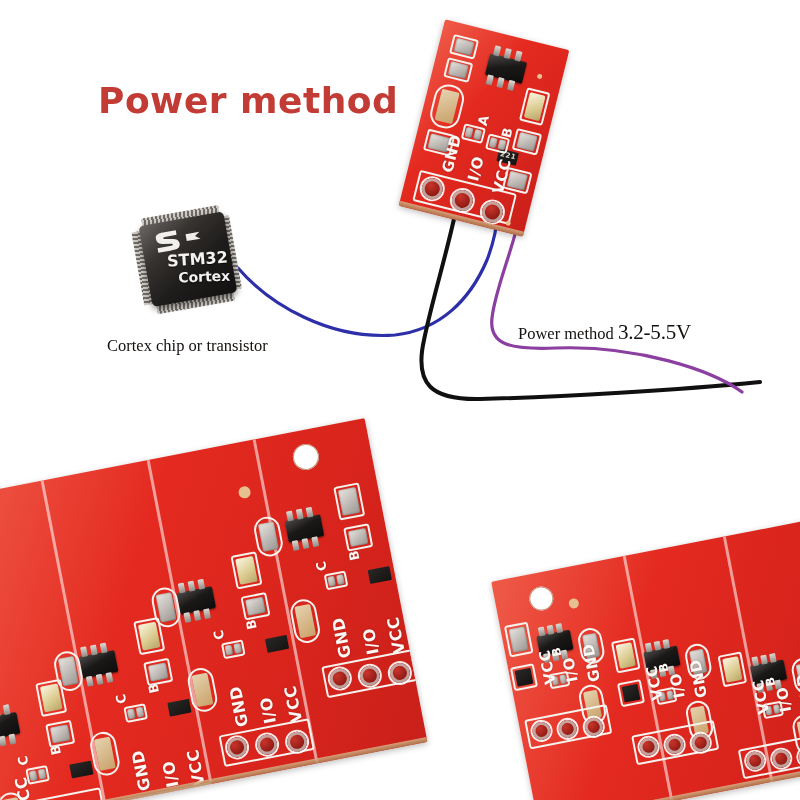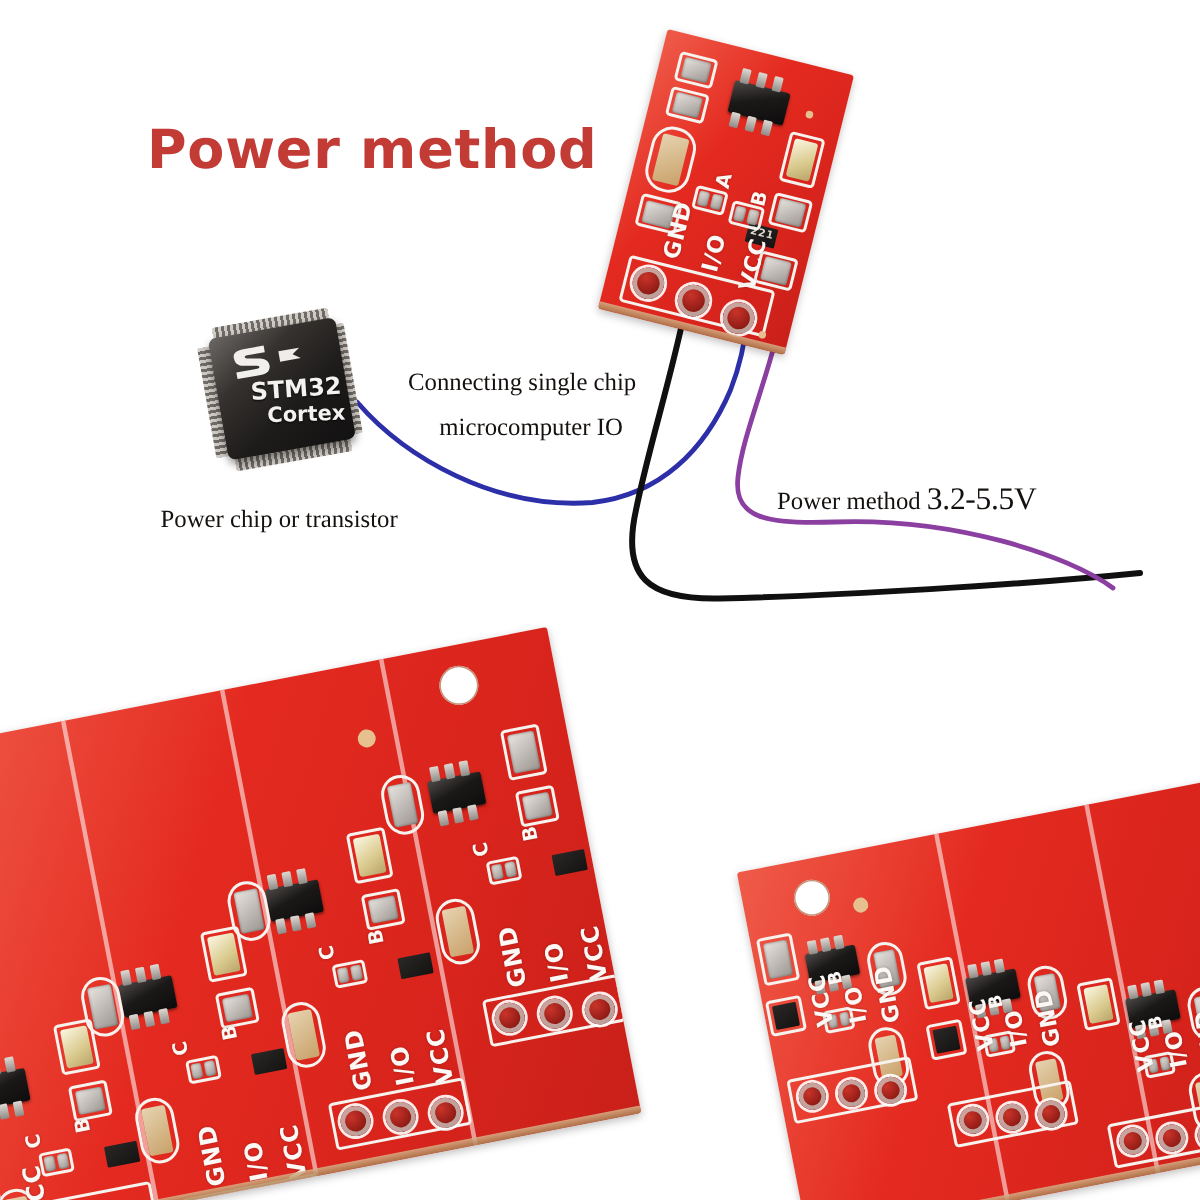--- a/index.html
+++ b/index.html
@@ -311,26 +311,22 @@
       </svg>
 
       <svg width="16" height="10" viewBox="0 0 32 20" style="position:absolute;left:44px;top:14px;">
         <path d="M2 4 L30 4 L20 11 L30 18 L2 18 Z" fill="#efecea"></path>
       </svg>
       <div class="chip-label" style="left:22px;top:33px;font-size:16px;transform:rotate(6deg);">STM32</div>
       <div class="chip-label" style="left:30px;top:53px;font-size:14px;transform:rotate(8deg);">Cortex</div>
     </div>
   </div>
 
-  <div class="anno" id="anno-io">
-    <span>Connecting single chip</span>
-    <span class="l2">microcomputer IO</span>
-  </div>
-
-  <div class="anno" id="anno-chip">Power chip or transistor</div>
+
+  <div class="anno" id="anno-chip">Cortex chip or transistor</div>
 
   <div class="anno" id="anno-power">
     <span>Power method</span>
     <span class="volt">3.2-5.5V</span>
   </div>
 
   <div class="pcb" id="strip-left">
     <div class="seam" style="left:100px;"></div>
     <div class="seam" style="left:208px;"></div>
     <div class="seam" style="left:316px;"></div>

